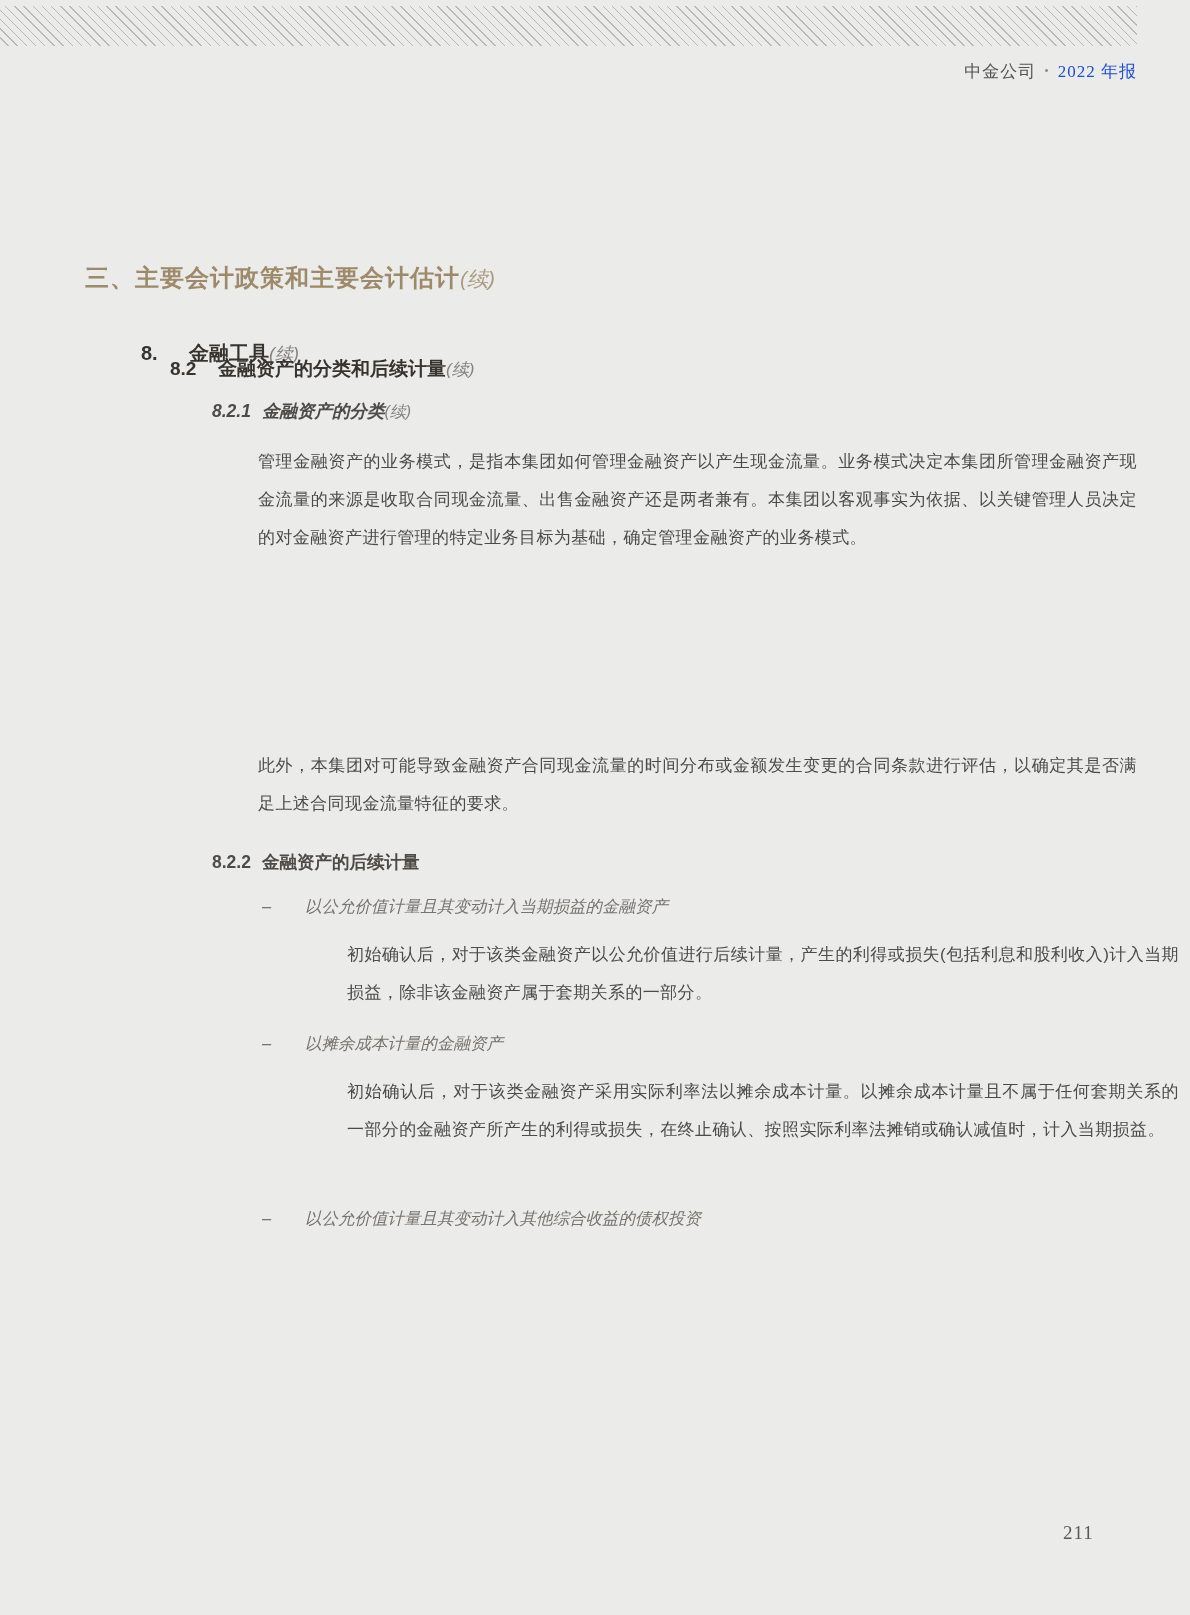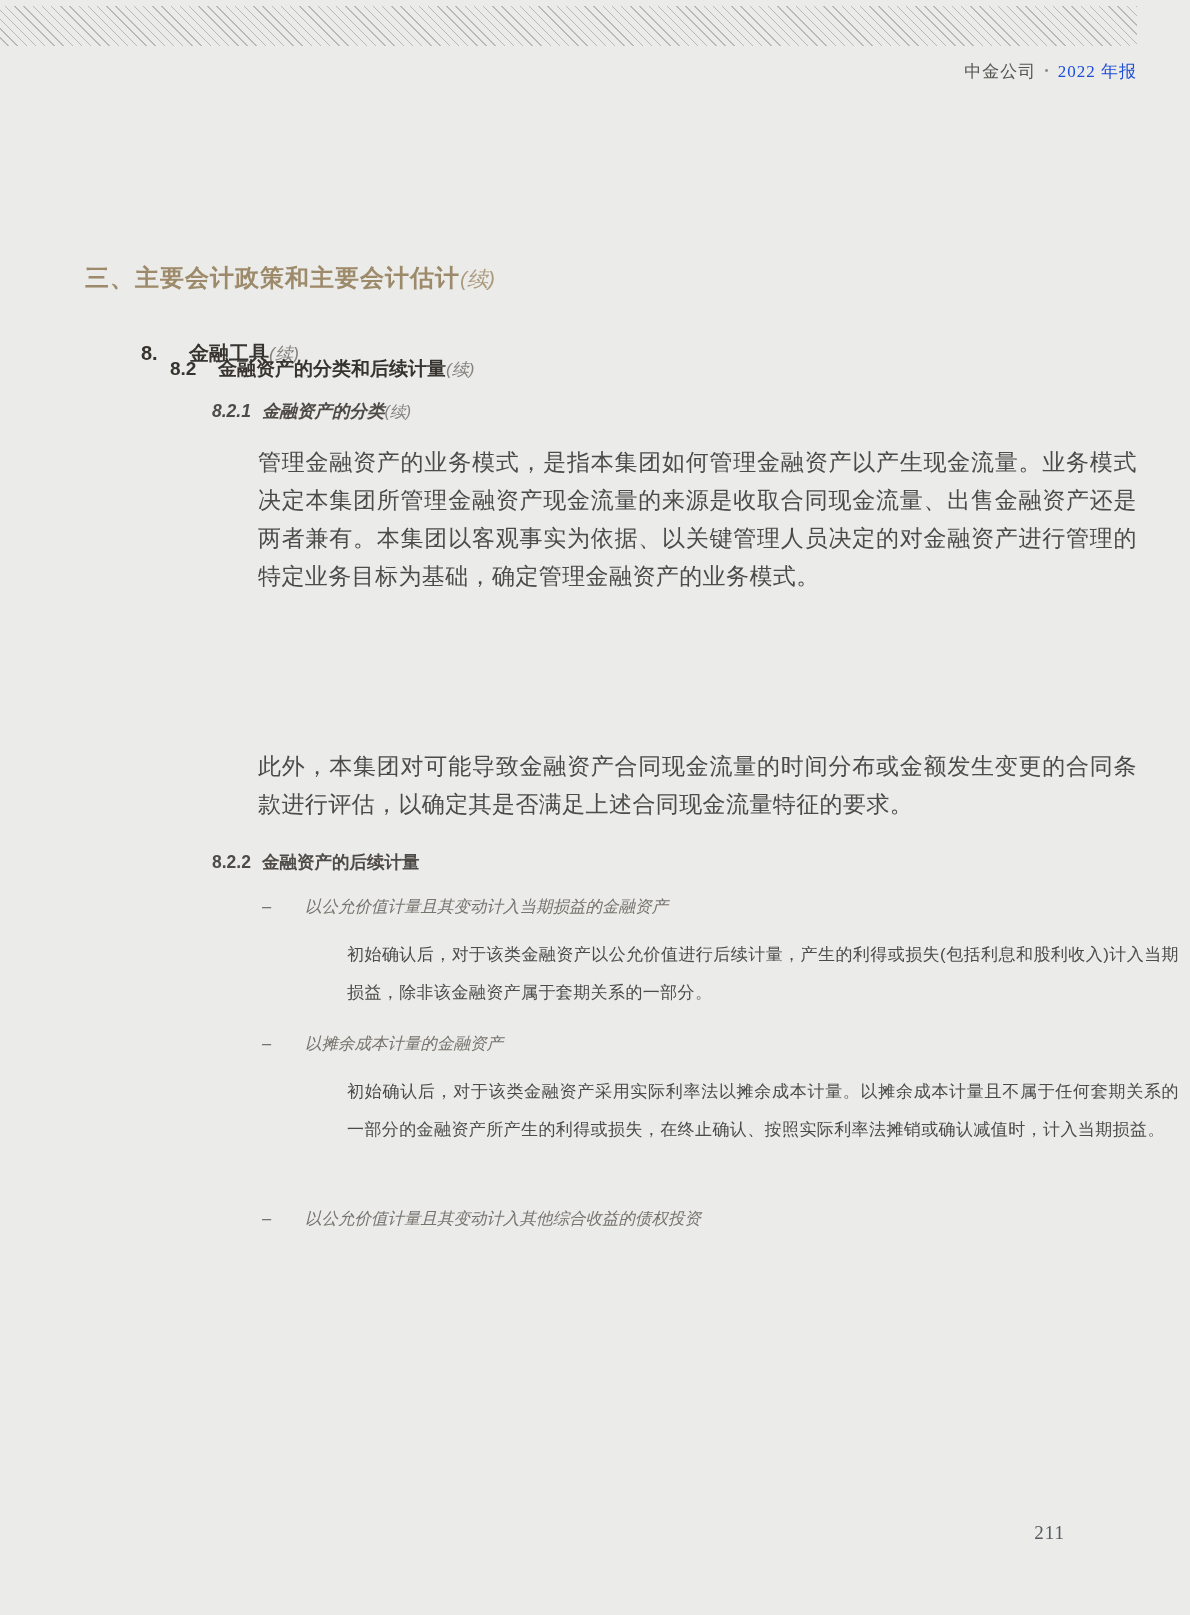--- a/index.html
+++ b/index.html
@@ -78,21 +78,21 @@
   .h821 .h-num { width: 50px; }
   .h821 .cont { font-weight: normal; color: #85827d; font-size: 16px; }
   .h822 { left: 212px; top: 850px; font-size: 17.5px; font-weight: bold; color: #4e4b47; }
   .h822 .h-num { width: 50px; }
 
   
   .body-para {
     position: absolute;
     left: 258px;
     width: 879px;
-    font-size: 23px;
+    font-size: 17px;
     line-height: 38px;
     text-align: justify;
     color: #4b4b49;
     letter-spacing: 0.4px;
   }
   .p1 { top: 443px; }
   .p2 { top: 595px; }
   .p3 { top: 747px; }
 
   
@@ -120,23 +120,23 @@
     letter-spacing: 0.4px;
     margin-left: 42px;
   }
   .bb1 { top: 936px; }
   .bb2 { top: 1073px; }
   .bb3 { top: 1248px; }
 
   
   .page-number {
     position: absolute;
-    left: 1005px; top: 1522px;
+    left: 1063px; top: 1522px;
     width: 60px;
-    text-align: right;
+    text-align: left;
     font-family: "Liberation Serif", serif;
     font-size: 19px;
     color: #555b60;
     letter-spacing: 1px;
   }
 </style>
 </head>
 <body>
 
 <div class="page">

